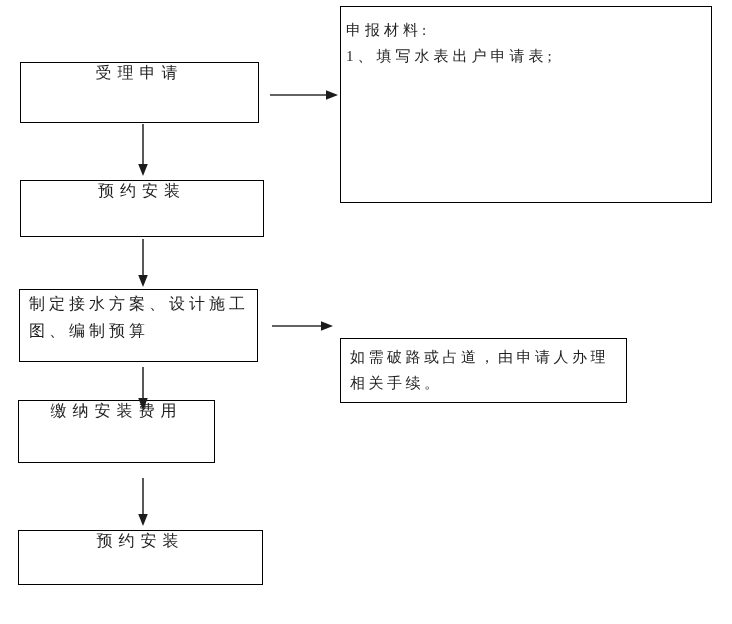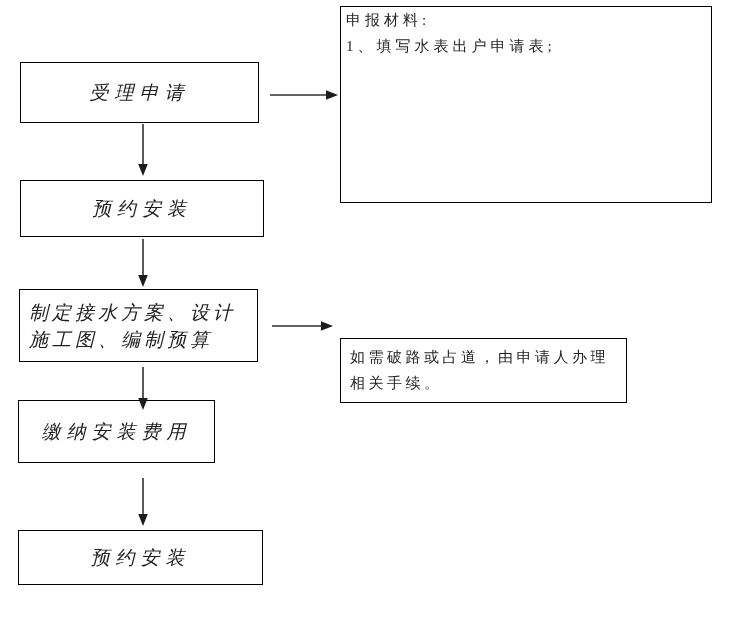--- a/index.html
+++ b/index.html
@@ -13,42 +13,40 @@
     color: #1f1f1f;
     overflow: hidden;
   }
   .box {
     position: absolute;
     background: #ffffff;
     border: 1.5px solid #000000;
   }
   .step {
     display: flex;
-    align-items: center;
     justify-content: center;
-    font-size: 19px;
+    font-size: 16px;
     letter-spacing: 6px;
     text-align: center;
-    font-style: italic;
   }
   .step.left-align {
     justify-content: flex-start;
     text-align: left;
     padding: 0 4px 0 9px;
     letter-spacing: 4px;
     line-height: 27px;
   }
   .step .step-label { display: block; }
   .note {
     font-size: 15px;
     line-height: 26px;
     letter-spacing: 4px;
   }
   .note-materials {
-    padding: 0 6px 0 5px;
+    padding: 10px 6px 0 5px;
   }
   .note-item {
     padding-left: 28px;
     text-indent: -28px;
   }
   .note-road {
     padding: 5px 8px 0 9px;
     letter-spacing: 3.5px;
     margin-top: 44px;
   }

